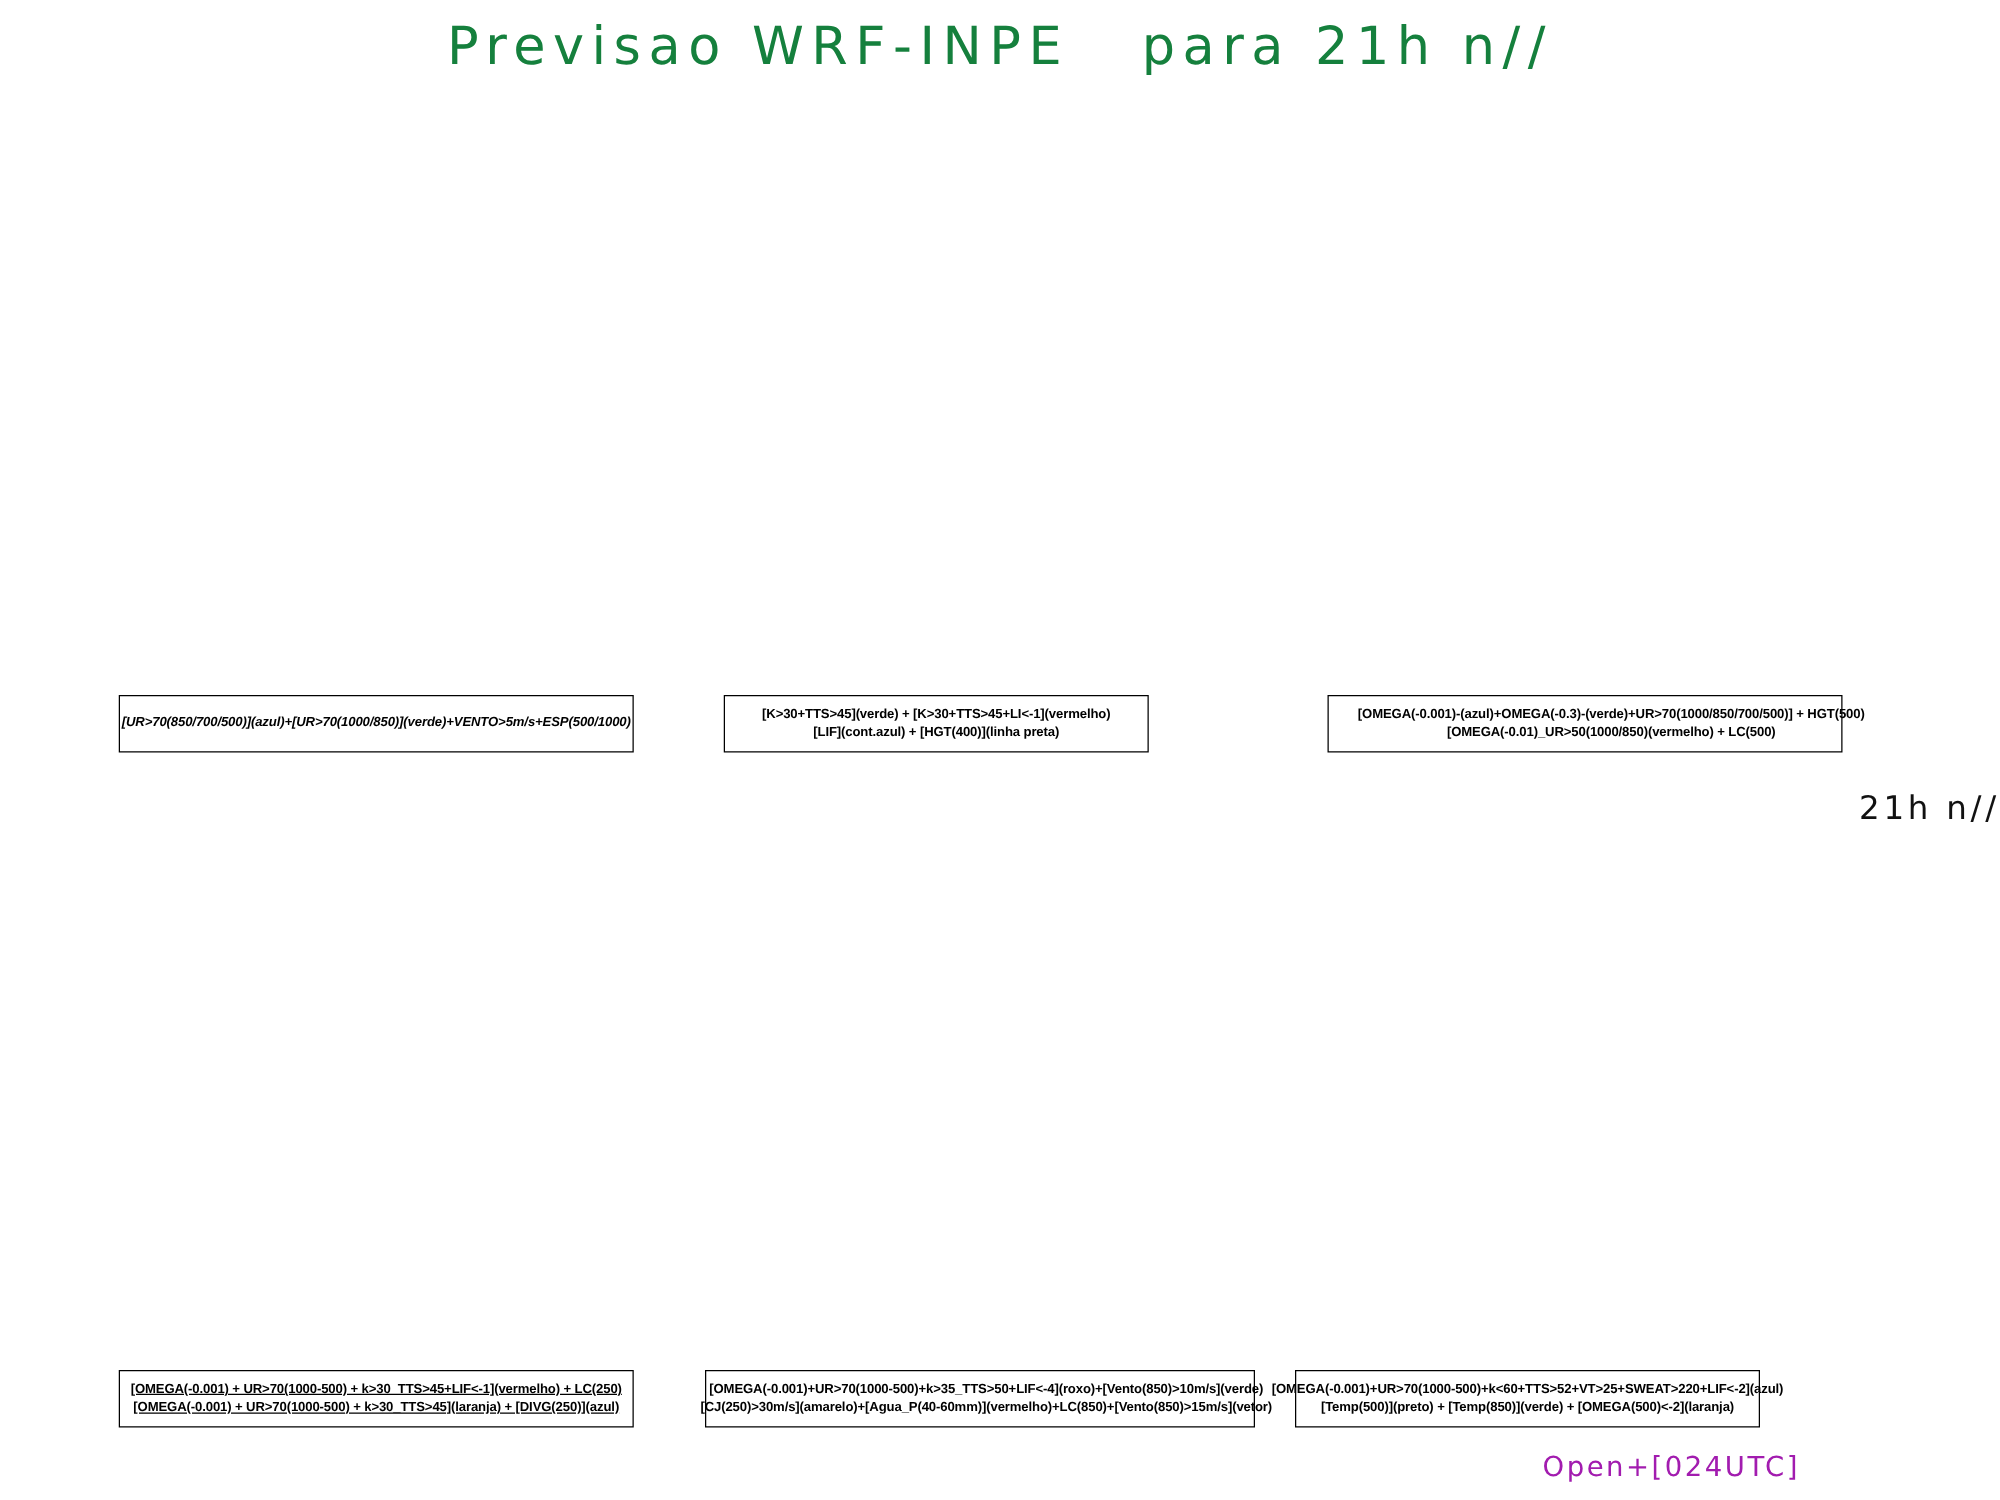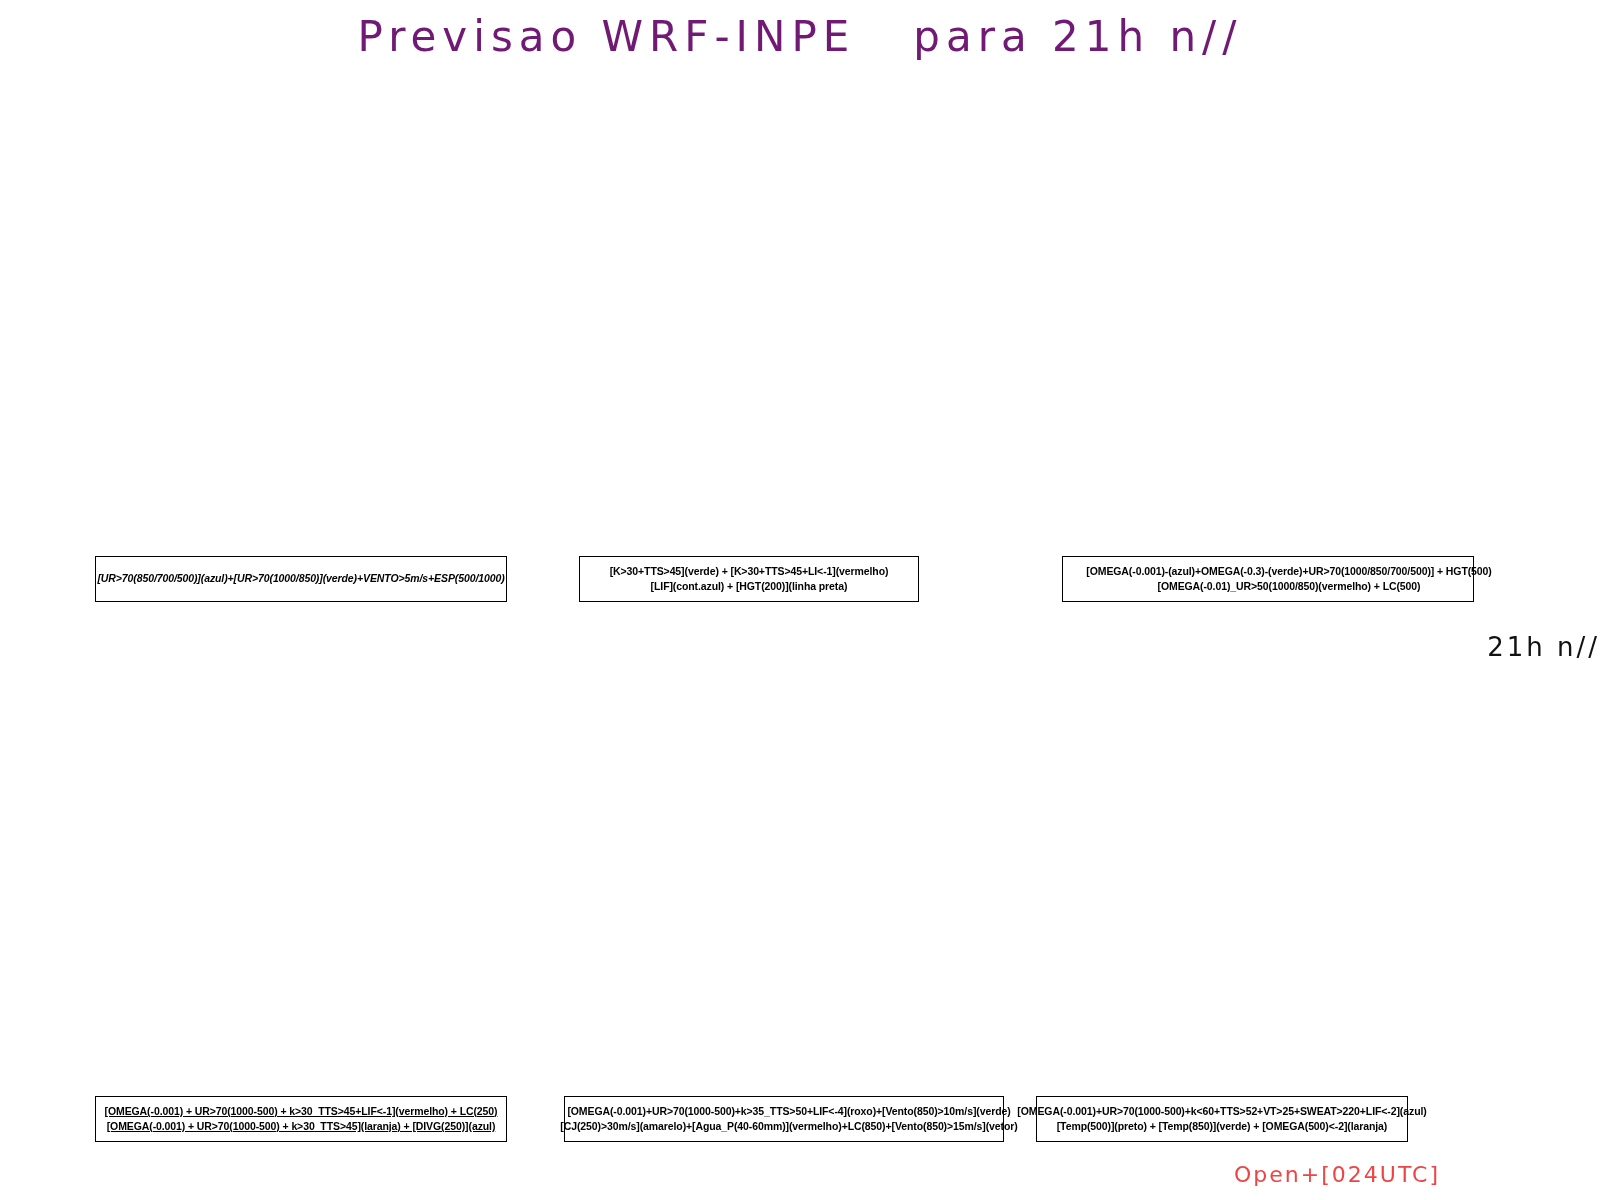--- a/index.html
+++ b/index.html
@@ -19,21 +19,21 @@
   .main-title {
     position: absolute;
     top: 12px;
     left: 0;
     width: 1600px;
     text-align: center;
     font-family: "DejaVu Sans", sans-serif;
     font-size: 42px;
     font-weight: 400;
     letter-spacing: 6px;
-    color: #701a75;
+    color: #15803d;
     white-space: pre;
   }
   .mid-title {
     position: absolute;
     top: 632px;
     left: 0;
     width: 1600px;
     text-align: right;
     font-family: "DejaVu Sans", sans-serif;
     font-size: 26px;
@@ -47,21 +47,21 @@
     top: 1162px;
     left: 0;
     width: 1600px;
     text-align: right;
     padding-right: 160px;
     box-sizing: border-box;
     font-family: "DejaVu Sans", sans-serif;
     font-size: 22px;
     font-weight: 400;
     letter-spacing: 2px;
-    color: #ef4444;
+    color: #a21caf;
     white-space: pre;
   }
   .caption-box {
     position: absolute;
     border: 1.5px solid #000000;
     background: #ffffff;
     box-sizing: border-box;
     display: flex;
     flex-direction: column;
     align-items: center;
@@ -94,21 +94,21 @@
 
   <div class="main-title">Previsao WRF-INPE   para 21h n//</div>
 
   <div class="caption-box" id="box-tl">
     <div class="caption-line">[UR&gt;70(850/700/500)](azul)+[UR&gt;70(1000/850)](verde)+VENTO&gt;5m/s+ESP(500/1000)</div>
     <div class="caption-line"></div>
   </div>
 
   <div class="caption-box" id="box-tc">
     <div class="caption-line">[K&gt;30+TTS&gt;45](verde)  +  [K&gt;30+TTS&gt;45+LI&lt;-1](vermelho)</div>
-    <div class="caption-line">[LIF](cont.azul)  +  [HGT(200)](linha  preta)</div>
+    <div class="caption-line">[LIF](cont.azul)  +  [HGT(400)](linha  preta)</div>
   </div>
 
   <div class="caption-box" id="box-tr">
     <div class="caption-line">[OMEGA(-0.001)-(azul)+OMEGA(-0.3)-(verde)+UR&gt;70(1000/850/700/500)]  +  HGT(500)</div>
     <div class="caption-line">[OMEGA(-0.01)_UR&gt;50(1000/850)(vermelho)  +  LC(500)</div>
   </div>
 
   <div class="mid-title">21h n//</div>
 
   <div class="caption-box" id="box-bl">

